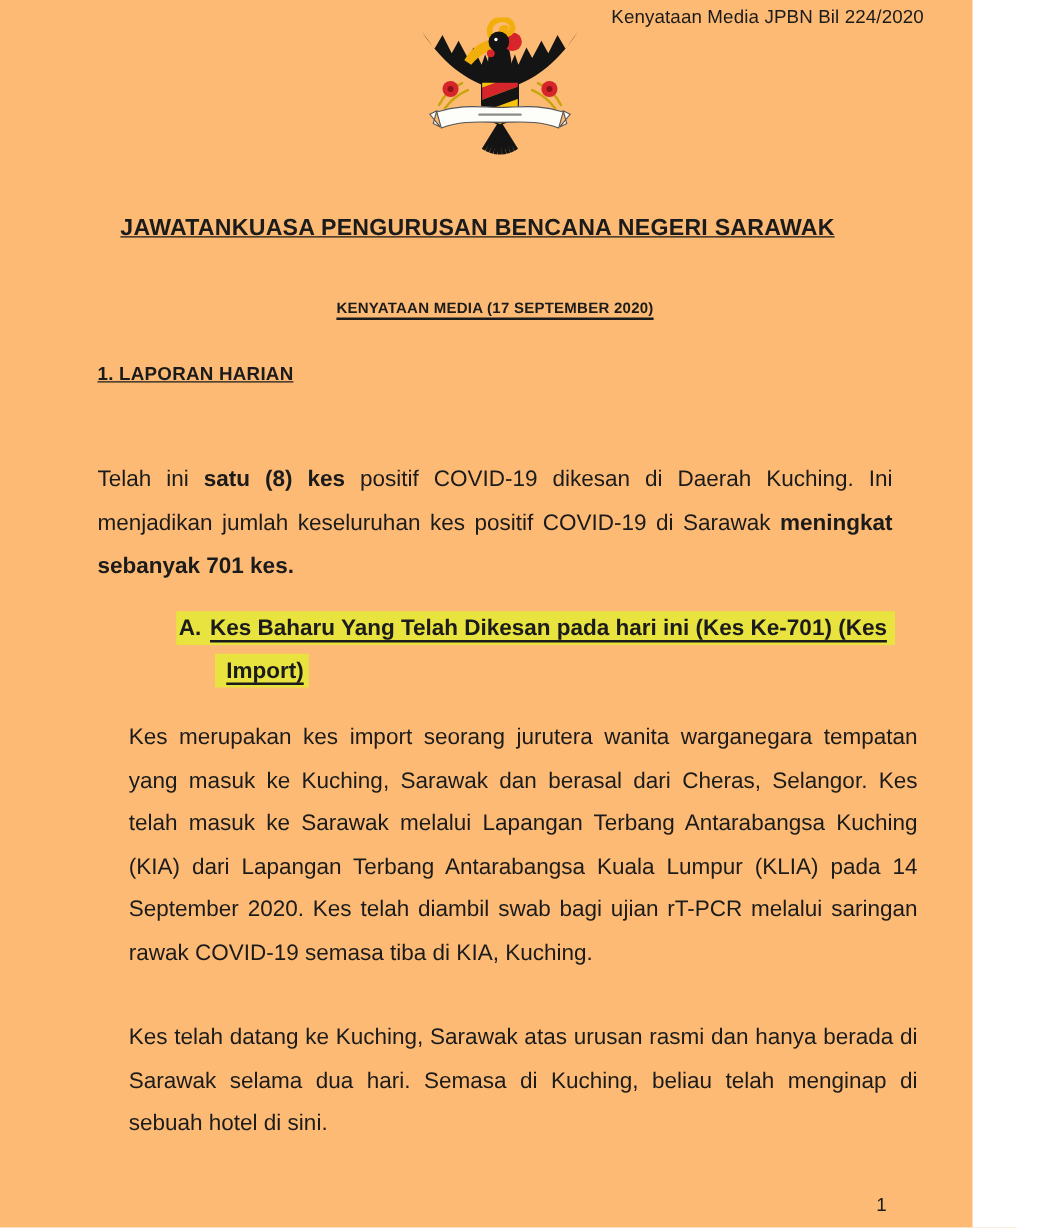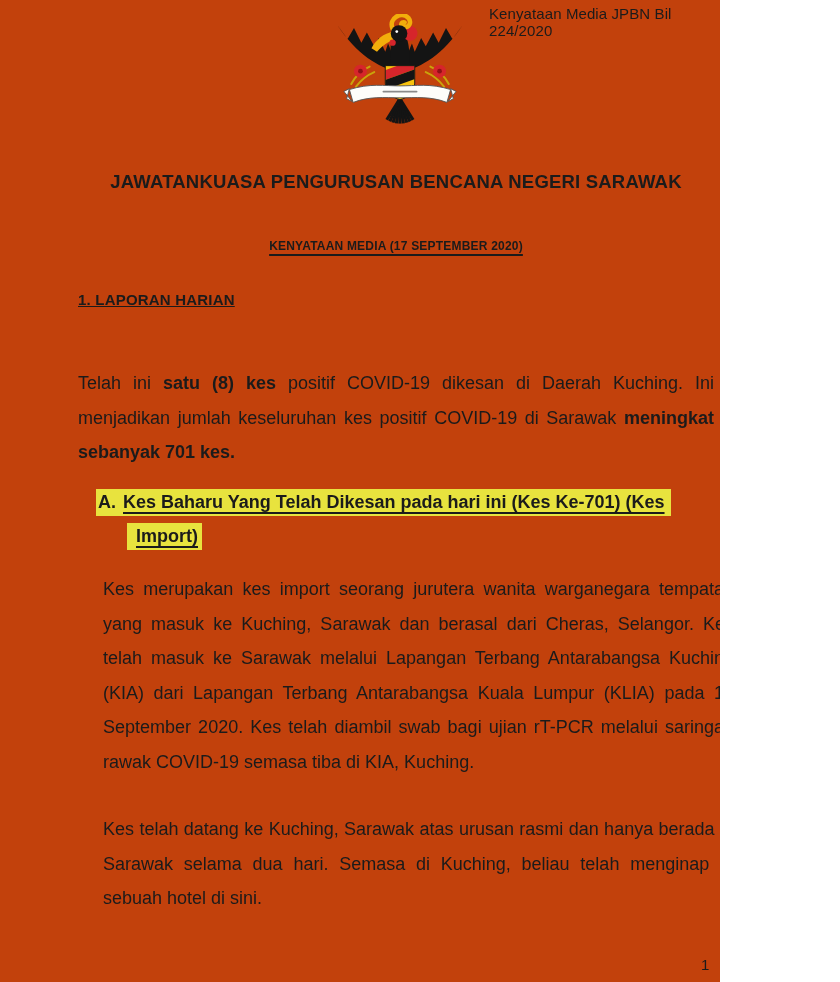--- a/index.html
+++ b/index.html
@@ -1,35 +1,35 @@
 <!DOCTYPE html>
 <html><head>
 <meta charset="utf-8">
 <style>
   html,body { margin:0; padding:0; background:#ffffff; }
   .page {
     position:relative;
-    width:720px; height:982px;
-    background:#c2410c;
+    width:778px; height:982px;
+    background:#fdba74;
     font-family:"Liberation Sans", sans-serif;
     color:#1b1b1b;
     overflow:hidden;
   }
   .ref {
     position:absolute; top:5px; left:489px;
     font-size:15px; letter-spacing:0.1px;
   }
   .crest {
     position:absolute; top:14px; left:331px;
     width:138px; height:118px;
   }
   .crest svg { width:100%; height:100%; display:block; }
   .t-committee {
-    position:absolute; top:171px; left:78px; width:636px;
-    text-align:center; font-size:18.5px; font-weight:bold; letter-spacing:0.2px;
+    position:absolute; top:171px; left:64px; width:636px;
+    text-align:center; font-size:18.5px; font-weight:bold; letter-spacing:0.2px;text-decoration:underline;
   }
   .t-media {
     position:absolute; top:239px; left:78px; width:636px;
     text-align:center; font-size:12px; font-weight:bold; letter-spacing:0.2px;
     text-decoration:underline; text-underline-offset:4px; text-decoration-thickness:2px;
   }
   .h-daily {
     position:absolute; top:291px; left:78px;
     font-size:15px; font-weight:bold; letter-spacing:0.2px;text-decoration:underline;
   }
@@ -42,20 +42,21 @@
   .sec-a-heading {
     position:absolute; top:486px; left:96px; width:660px;
     font-size:18px; font-weight:bold; line-height:33.5px;
     padding-left:31px; text-indent:-31px;
   }
   .sec-a-heading u { text-underline-offset:3.5px; text-decoration-thickness:2px; }
   mark.hl {
     background:#e8e33e; color:inherit;
     padding:3px 6px 4px 2px;
     white-space:nowrap;
+    margin-left:45px;
   }
   mark.hl2 { padding:3px 4px 4px 9px; }
   .a-label { padding-right:7px; }
   .pg-num { position:absolute; top:956px; left:701px; font-size:15px; }
   b { font-weight:bold; }
 </style>
 </head>
 <body>
 
 <div class="page">

